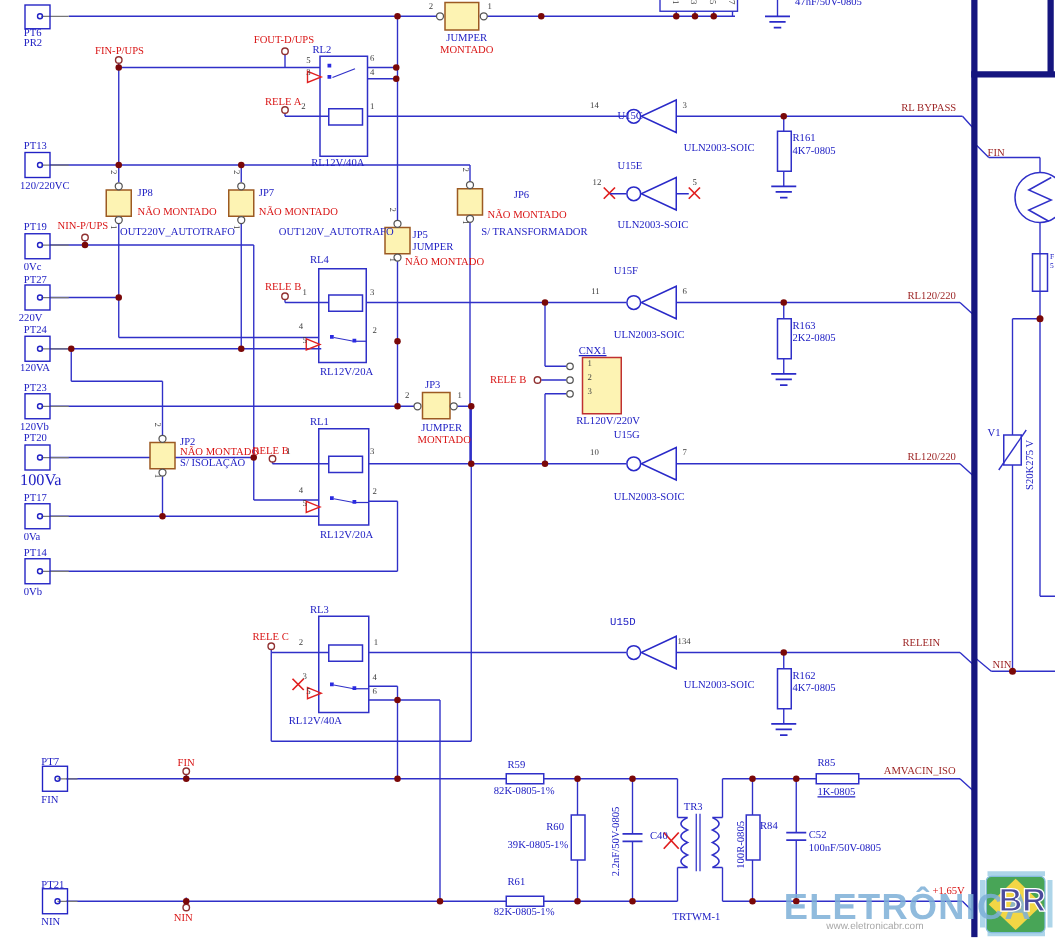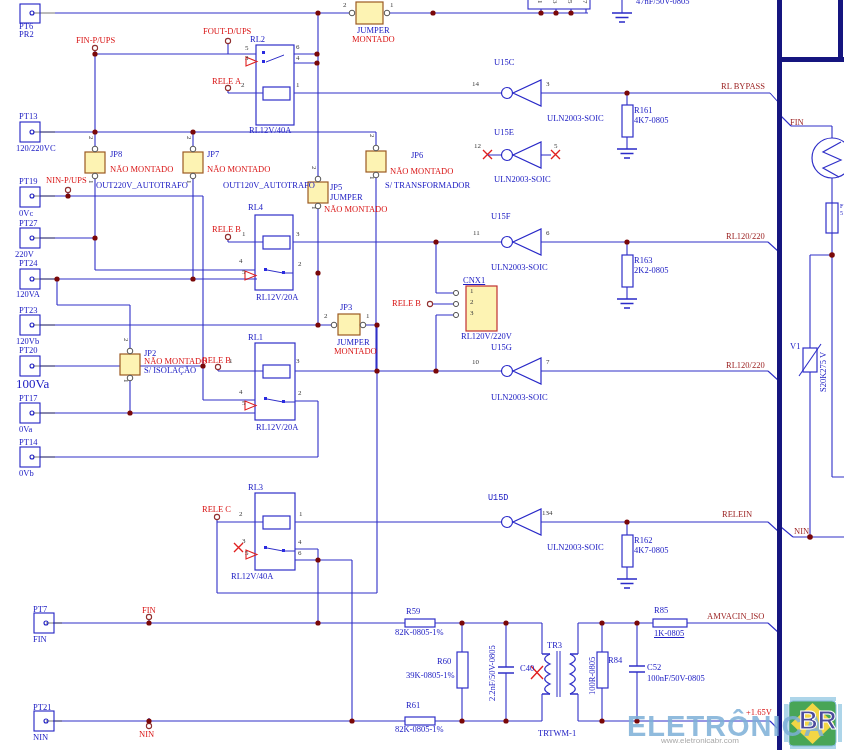--- a/index.html
+++ b/index.html
@@ -365,21 +365,21 @@
       <span class="lbl" style="left: 144px; top: 357px; color: rgb(217, 22, 22); font-size: 8.5px;">NÃO MONTADO</span>
       <span class="lbl" style="left: 144px; top: 366px; color: rgb(33, 33, 196); font-size: 8.5px;">S/ ISOLAÇÃO</span>
       <span class="lbl" style="left: 250px; top: 35px; color: rgb(33, 33, 196); font-size: 8.5px;">RL2</span>
       <span class="lbl" style="left: 249px; top: 126px; color: rgb(33, 33, 196); font-size: 8.5px;">RL12V/40A</span>
       <span class="lbl" style="left: 248px; top: 203px; color: rgb(33, 33, 196); font-size: 8.5px;">RL4</span>
       <span class="lbl" style="left: 256px; top: 293px; color: rgb(33, 33, 196); font-size: 8.5px;">RL12V/20A</span>
       <span class="lbl" style="left: 248px; top: 333px; color: rgb(33, 33, 196); font-size: 8.5px;">RL1</span>
       <span class="lbl" style="left: 256px; top: 423px; color: rgb(33, 33, 196); font-size: 8.5px;">RL12V/20A</span>
       <span class="lbl" style="left: 248px; top: 483px; color: rgb(33, 33, 196); font-size: 8.5px;">RL3</span>
       <span class="lbl" style="left: 231px; top: 572px; color: rgb(33, 33, 196); font-size: 8.5px;">RL12V/40A</span>
-      <span class="lbl" style="left: 494px; top: 58px; color: rgb(33, 33, 196); font-size: 8.5px;">U15C</span>
+      <span class="lbl" style="left: 494px; top: 88px; color: rgb(33, 33, 196); font-size: 8.5px;">U15C</span>
       <span class="lbl" style="left: 547px; top: 114px; color: rgb(33, 33, 196); font-size: 8.5px;">ULN2003-SOIC</span>
       <span class="lbl" style="left: 494px; top: 128px; color: rgb(33, 33, 196); font-size: 8.5px;">U15E</span>
       <span class="lbl" style="left: 494px; top: 175px; color: rgb(33, 33, 196); font-size: 8.5px;">ULN2003-SOIC</span>
       <span class="lbl" style="left: 491px; top: 212px; color: rgb(33, 33, 196); font-size: 8.5px;">U15F</span>
       <span class="lbl" style="left: 491px; top: 263px; color: rgb(33, 33, 196); font-size: 8.5px;">ULN2003-SOIC</span>
       <span class="lbl" style="left: 491px; top: 343px; color: rgb(33, 33, 196); font-size: 8.5px;">U15G</span>
       <span class="lbl" style="left: 491px; top: 393px; color: rgb(33, 33, 196); font-size: 8.5px;">ULN2003-SOIC</span>
       <span class="lbl" style="left: 488px; top: 494px; color: rgb(33, 33, 196); font-size: 8.5px; font-family: Liberation Mono, monospace;">U15D</span>
       <span class="lbl" style="left: 547px; top: 543px; color: rgb(33, 33, 196); font-size: 8.5px;">ULN2003-SOIC</span>
       <span class="lbl" style="left: 634px; top: 106px; color: rgb(33, 33, 196); font-size: 8.5px;">R161</span>

